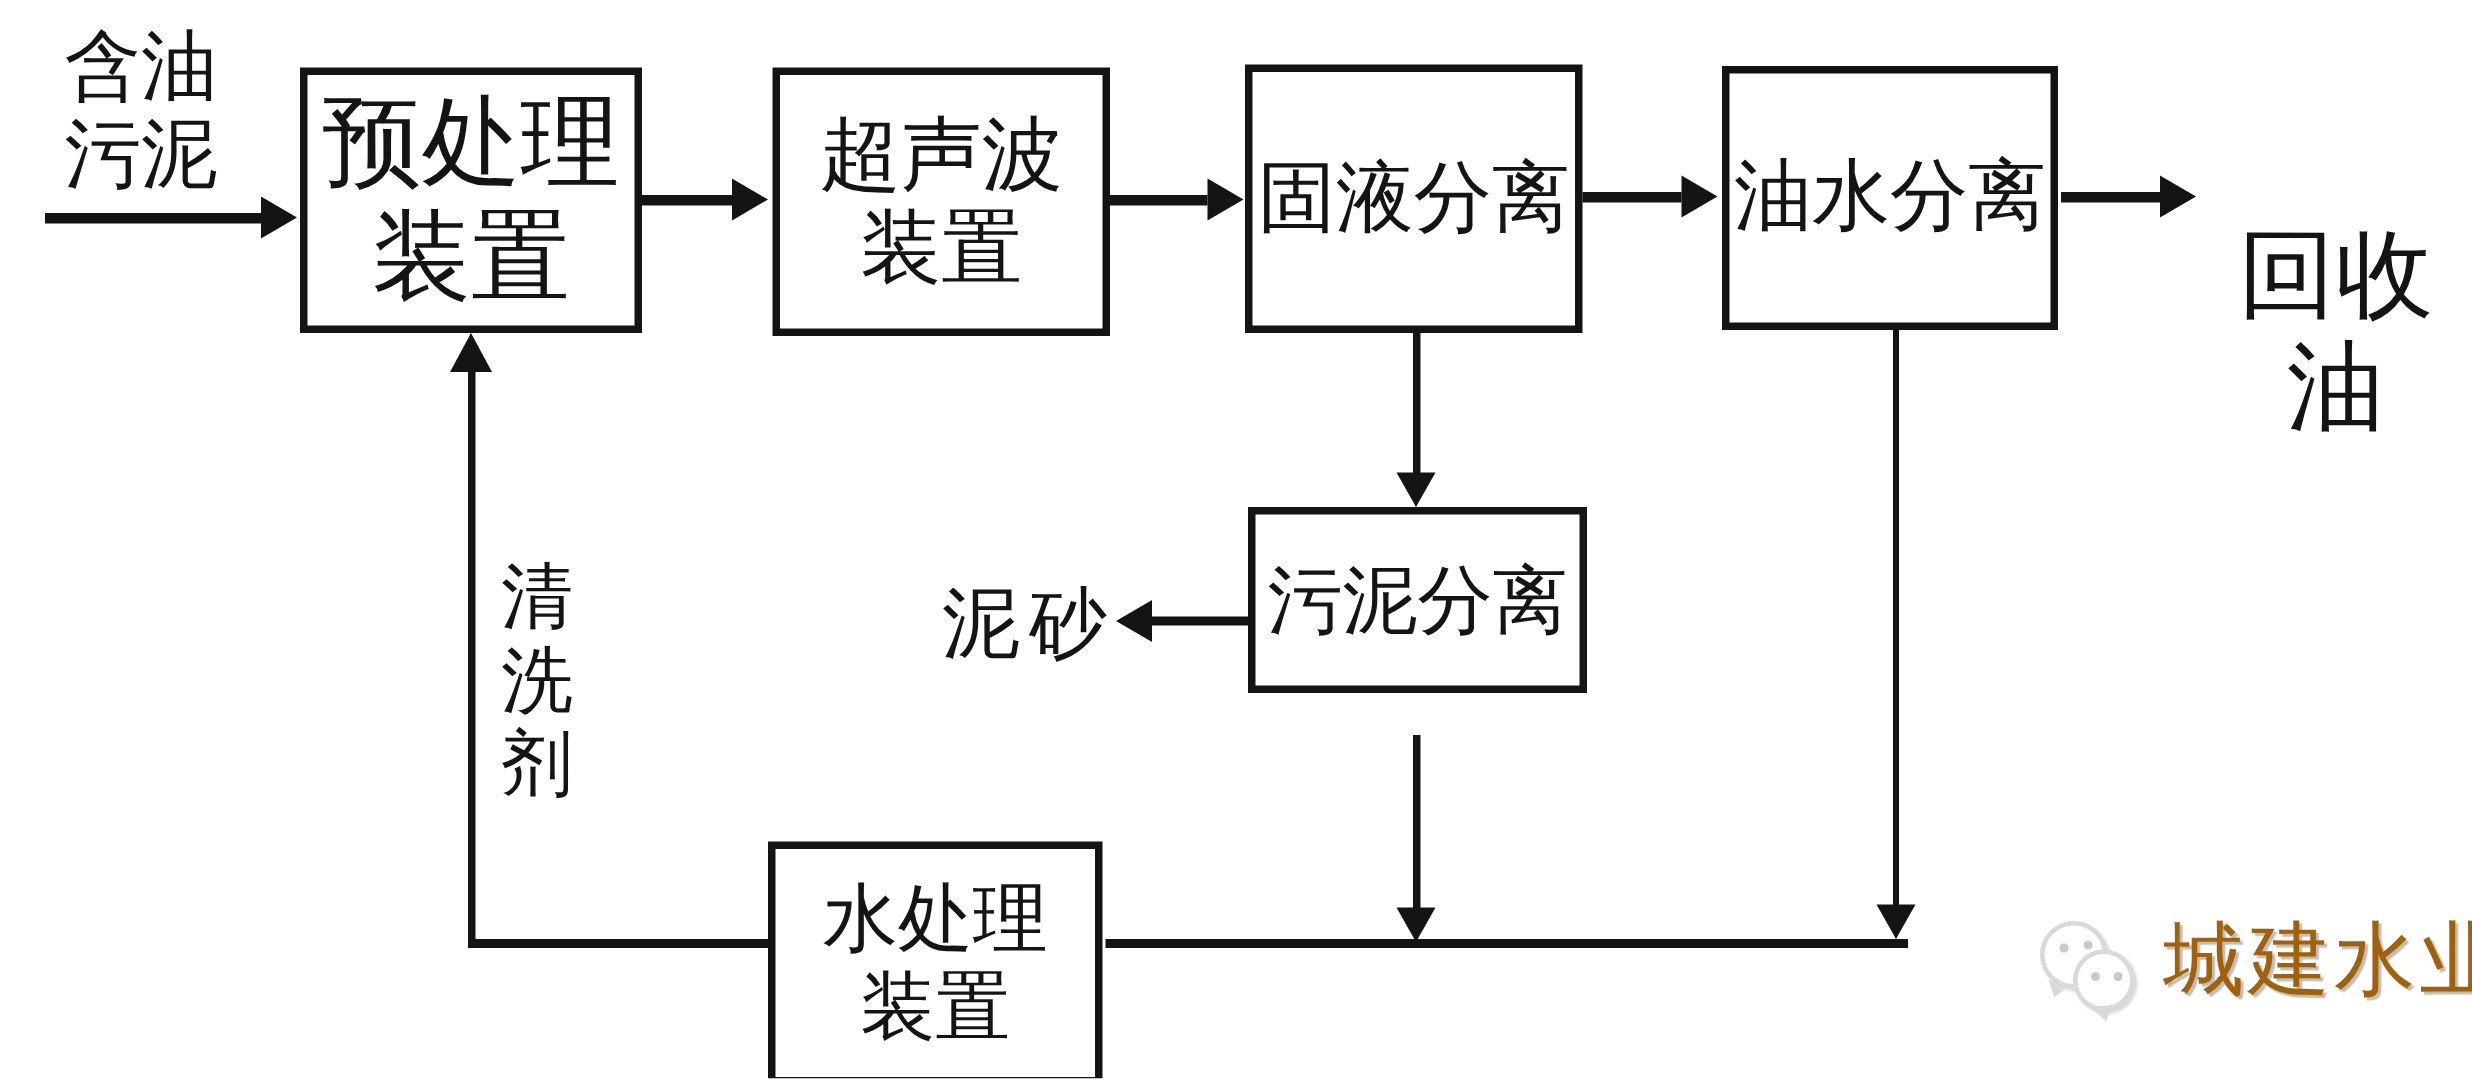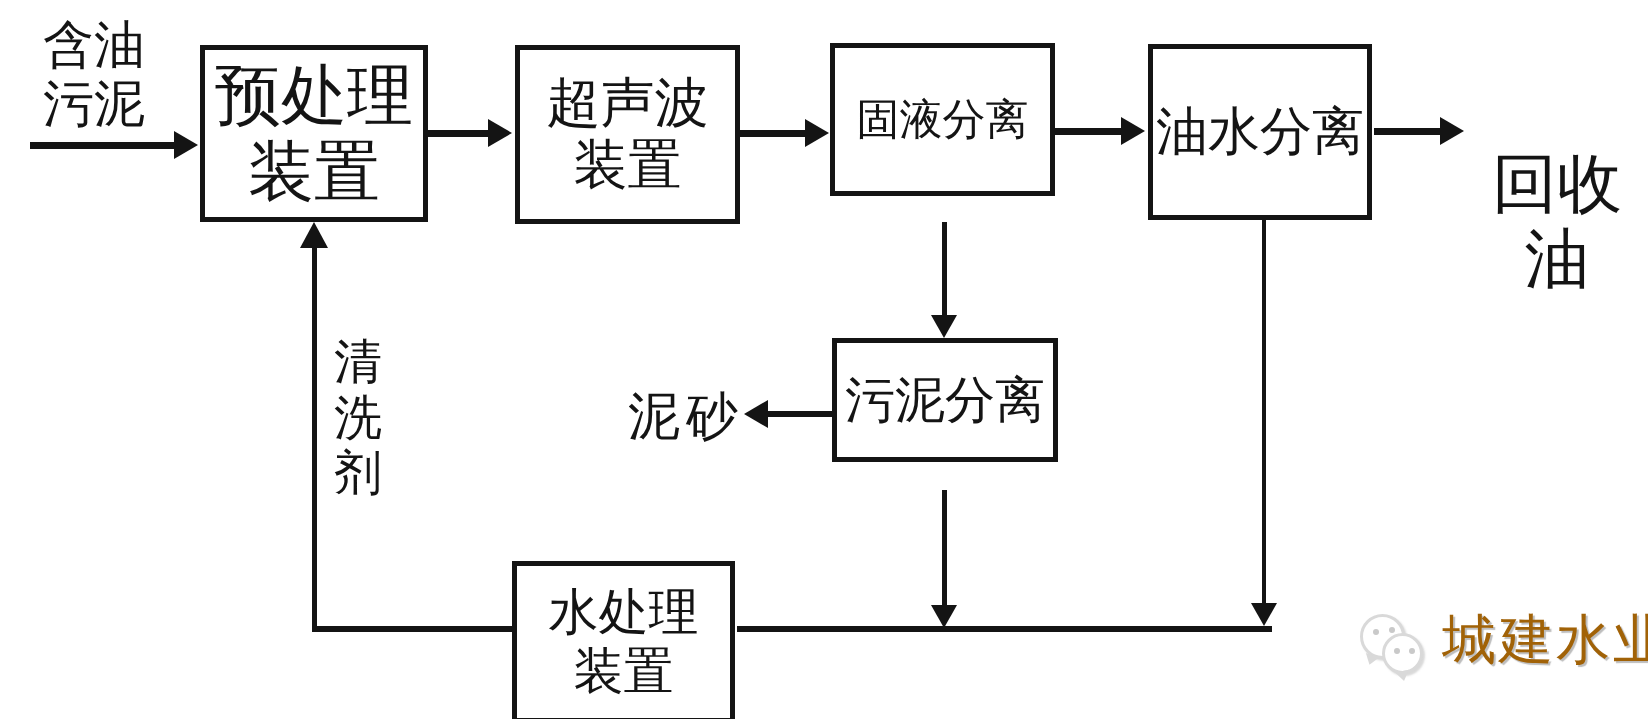--- a/index.html
+++ b/index.html
@@ -34,20 +34,21 @@
   .hline, .vline { position: absolute; background: #141414; }
   .ah { position: absolute; width: 0; height: 0; }
   .ah.right { border-top:14px solid transparent; border-bottom:14px solid transparent; border-left:24px solid #141414; }
   .ah.left  { border-top:14px solid transparent; border-bottom:14px solid transparent; border-right:24px solid #141414; }
   .ah.down  { border-left:13px solid transparent; border-right:13px solid transparent; border-top:23px solid #141414; }
   .ah.up    { border-left:14px solid transparent; border-right:14px solid transparent; border-bottom:26px solid #141414; }
   .vertical-label {
     width: 52px;
     word-break: break-all;
     text-align: center;
+    margin-top: 37px;
   }
   .watermark {
     position: absolute;
     left: 1352px;
     top: 600px;
     display: flex;
     align-items: center;
     gap: 12px;
   }
   .wm-logo { position: relative; width: 78px; height: 80px; }
@@ -81,21 +82,21 @@
 <body>
 
 <div class="canvas">
 
   <div class="box" style="left:200px; top:45px; width:228px; height:177px; font-size:66px;">预处理
 装置</div>
 
   <div class="box" style="left:515px; top:45px; width:225px; height:179px; font-size:54px;">超声波
 装置</div>
 
-  <div class="box" style="left:830px; top:43px; width:225px; height:153px; font-size:43px;">固液分离</div>
+  <div class="box" style="left:830px; top:43px; width:225px; height:179px; font-size:52px;">固液分离</div>
 
   <div class="box" style="left:1148px; top:44px; width:224px; height:176px; font-size:52px;">油水分离</div>
 
   <div class="box" style="left:832px; top:338px; width:226px; height:124px; font-size:50px;">污泥分离</div>
 
   <div class="box" style="left:512px; top:561px; width:223px; height:162px; font-size:50px; line-height:1.18;">水处理
 装置</div>
 
   <div class="lbl" style="left:36px; top:16px; width:116px; font-size:51px;">含油
 污泥</div>

